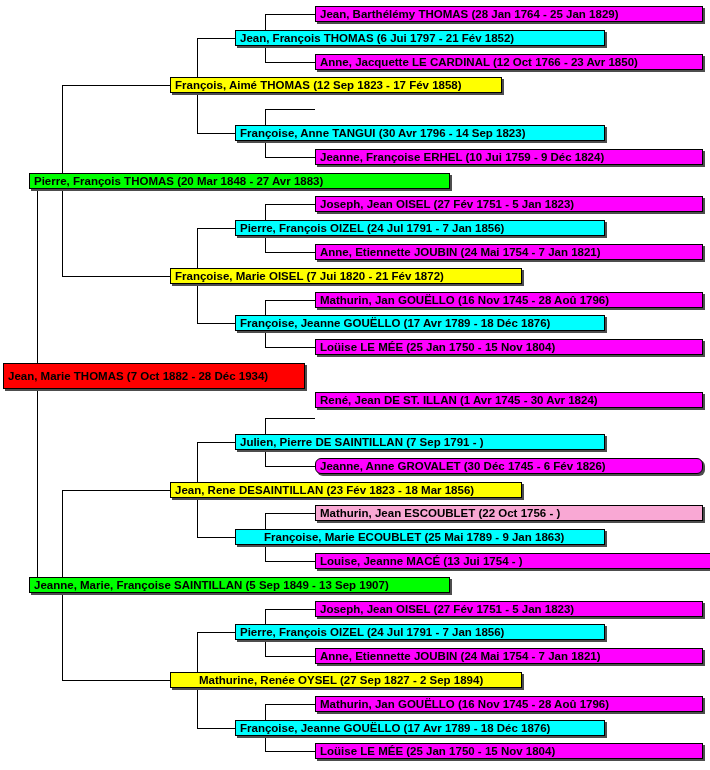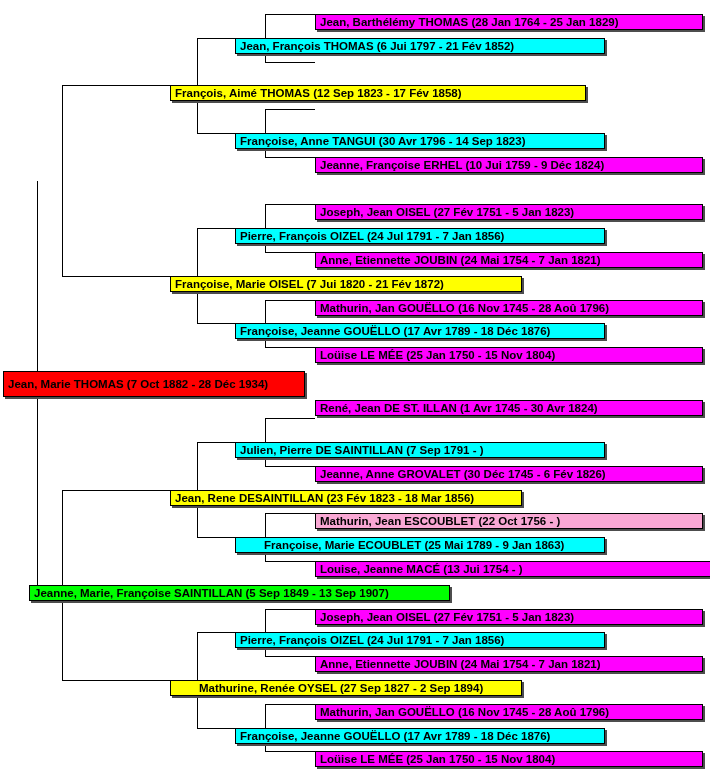--- a/index.html
+++ b/index.html
@@ -16,21 +16,20 @@
     border:1px solid #000000;
     box-shadow:2px 2px 0 #4d4d4d;
     font-weight:bold;
     font-size:11.5px;
     color:#000000;
     white-space:nowrap;
     overflow:hidden;
     padding-left:4px;
     z-index:2;
     letter-spacing:0px;
-    margin-top:8px;
   }
   .hline,.vline{
     position:absolute;
     background:#000000;
     z-index:1;
   }
   .hline{height:1px;}
   .vline{width:1px;}
 </style>
 </head>
@@ -75,34 +74,36 @@
     <div class="hline" style="left: 265px; top: 609px; background: rgb(0, 0, 0); width: 50px;"></div>
     <div class="hline" style="left: 265px; top: 656px; background: rgb(0, 0, 0); width: 50px;"></div>
     <div class="vline" style="left: 197px; top: 632px; background: rgb(0, 0, 0); height: 97px;"></div>
     <div class="hline" style="left: 197px; top: 632px; background: rgb(0, 0, 0); width: 38px;"></div>
     <div class="hline" style="left: 197px; top: 728px; background: rgb(0, 0, 0); width: 38px;"></div>
     <div class="vline" style="left: 265px; top: 704px; background: rgb(0, 0, 0); height: 48px;"></div>
     <div class="hline" style="left: 265px; top: 704px; background: rgb(0, 0, 0); width: 50px;"></div>
     <div class="hline" style="left: 265px; top: 751px; background: rgb(0, 0, 0); width: 50px;"></div>
     <div class="person-box" style="left: 315px; top: 6px; width: 388px; height: 16px; line-height: 14px; background: rgb(255, 0, 255);">Jean, Barthélémy THOMAS (28 Jan 1764 - 25 Jan 1829)</div>
     <div class="person-box" style="left: 235px; top: 30px; width: 370px; height: 16px; line-height: 14px; background: rgb(0, 255, 255);">Jean, François THOMAS (6 Jui 1797 - 21 Fév 1852)</div>
-    <div class="person-box" style="left: 170px; top: 77px; width: 416px; height: 16px; line-height: 14px; background: rgb(255, 255, 0);">François, Aimé THOMAS (12 Sep 1823 - 17 Fév 1858)</div>
+    <div class="person-box" style="left: 315px; top: 54px; width: 388px; height: 16px; line-height: 14px; background: rgb(255, 0, 255);">Anne, Jacquette LE CARDINAL (12 Oct 1766 - 23 Avr 1850)</div>
+    <div class="person-box" style="left: 170px; top: 77px; width: 332px; height: 16px; line-height: 14px; background: rgb(255, 255, 0);">François, Aimé THOMAS (12 Sep 1823 - 17 Fév 1858)</div>
     <div class="person-box" style="left: 235px; top: 125px; width: 370px; height: 16px; line-height: 14px; background: rgb(0, 255, 255);">Françoise, Anne TANGUI (30 Avr 1796 - 14 Sep 1823)</div>
     <div class="person-box" style="left: 315px; top: 149px; width: 388px; height: 16px; line-height: 14px; background: rgb(255, 0, 255);">Jeanne, Françoise ERHEL (10 Jui 1759 - 9 Déc 1824)</div>
+    <div class="person-box" style="left: 29px; top: 173px; width: 421px; height: 16px; line-height: 14px; background: rgb(0, 255, 0);">Pierre, François THOMAS (20 Mar 1848 - 27 Avr 1883)</div>
     <div class="person-box" style="left: 315px; top: 196px; width: 388px; height: 16px; line-height: 14px; background: rgb(255, 0, 255);">Joseph, Jean OISEL (27 Fév 1751 - 5 Jan 1823)</div>
     <div class="person-box" style="left: 235px; top: 220px; width: 370px; height: 16px; line-height: 14px; background: rgb(0, 255, 255);">Pierre, François OIZEL (24 Jul 1791 - 7 Jan 1856)</div>
     <div class="person-box" style="left: 315px; top: 244px; width: 388px; height: 16px; line-height: 14px; background: rgb(255, 0, 255);">Anne, Etiennette JOUBIN (24 Mai 1754 - 7 Jan 1821)</div>
     <div class="person-box" style="left: 170px; top: 268px; width: 352px; height: 16px; line-height: 14px; background: rgb(255, 255, 0);">Françoise, Marie OISEL (7 Jui 1820 - 21 Fév 1872)</div>
     <div class="person-box" style="left: 315px; top: 292px; width: 388px; height: 16px; line-height: 14px; background: rgb(255, 0, 255);">Mathurin, Jan GOUËLLO (16 Nov 1745 - 28 Aoû 1796)</div>
     <div class="person-box" style="left: 235px; top: 315px; width: 370px; height: 16px; line-height: 14px; background: rgb(0, 255, 255);">Françoise, Jeanne GOUËLLO (17 Avr 1789 - 18 Déc 1876)</div>
     <div class="person-box" style="left: 315px; top: 339px; width: 388px; height: 16px; line-height: 14px; background: rgb(255, 0, 255);">Loüise LE MÉE (25 Jan 1750 - 15 Nov 1804)</div>
     <div class="person-box" style="left: 3px; top: 363px; width: 302px; height: 26px; line-height: 24px; background: rgb(255, 0, 0);">Jean, Marie THOMAS (7 Oct 1882 - 28 Déc 1934)</div>
     <div class="person-box" style="left: 315px; top: 392px; width: 388px; height: 16px; line-height: 14px; background: rgb(255, 0, 255);">René, Jean DE ST. ILLAN (1 Avr 1745 - 30 Avr 1824)</div>
     <div class="person-box" style="left: 235px; top: 434px; width: 370px; height: 16px; line-height: 14px; background: rgb(0, 255, 255);">Julien, Pierre DE SAINTILLAN (7 Sep 1791 - )</div>
-    <div class="person-box" style="left: 315px; top: 458px; width: 388px; height: 16px; line-height: 14px; background: rgb(255, 0, 255);">Jeanne, Anne GROVALET (30 Déc 1745 - 6 Fév 1826)</div>
+    <div class="person-box" style="left: 315px; top: 458px; width: 388px; height: 16px; line-height: 14px; background: rgb(255, 0, 255); border-radius: 6px;">Jeanne, Anne GROVALET (30 Déc 1745 - 6 Fév 1826)</div>
     <div class="person-box" style="left: 170px; top: 482px; width: 352px; height: 16px; line-height: 14px; background: rgb(255, 255, 0);">Jean, Rene DESAINTILLAN (23 Fév 1823 - 18 Mar 1856)</div>
     <div class="person-box" style="left: 315px; top: 505px; width: 388px; height: 16px; line-height: 14px; background: #f9a8d4;">Mathurin, Jean ESCOUBLET (22 Oct 1756 - )</div>
     <div class="person-box" style="left: 235px; top: 529px; width: 370px; height: 16px; line-height: 14px; background: rgb(0, 255, 255); padding-left: 28px;">Françoise, Marie ECOUBLET (25 Mai 1789 - 9 Jan 1863)</div>
     <div class="person-box" style="left: 315px; top: 553px; width: 400px; height: 16px; line-height: 14px; background: rgb(255, 0, 255);">Louise, Jeanne MACÉ (13 Jui 1754 - )</div>
     <div class="person-box" style="left: 29px; top: 577px; width: 421px; height: 16px; line-height: 14px; background: rgb(0, 255, 0);">Jeanne, Marie, Françoise SAINTILLAN (5 Sep 1849 - 13 Sep 1907)</div>
     <div class="person-box" style="left: 315px; top: 601px; width: 388px; height: 16px; line-height: 14px; background: rgb(255, 0, 255);">Joseph, Jean OISEL (27 Fév 1751 - 5 Jan 1823)</div>
     <div class="person-box" style="left: 235px; top: 624px; width: 370px; height: 16px; line-height: 14px; background: rgb(0, 255, 255);">Pierre, François OIZEL (24 Jul 1791 - 7 Jan 1856)</div>
     <div class="person-box" style="left: 315px; top: 648px; width: 388px; height: 16px; line-height: 14px; background: rgb(255, 0, 255);">Anne, Etiennette JOUBIN (24 Mai 1754 - 7 Jan 1821)</div>
     <div class="person-box" style="left: 170px; top: 672px; width: 352px; height: 16px; line-height: 14px; background: rgb(255, 255, 0); padding-left: 28px;">Mathurine, Renée OYSEL (27 Sep 1827 - 2 Sep 1894)</div>
     <div class="person-box" style="left: 315px; top: 696px; width: 388px; height: 16px; line-height: 14px; background: rgb(255, 0, 255);">Mathurin, Jan GOUËLLO (16 Nov 1745 - 28 Aoû 1796)</div>

